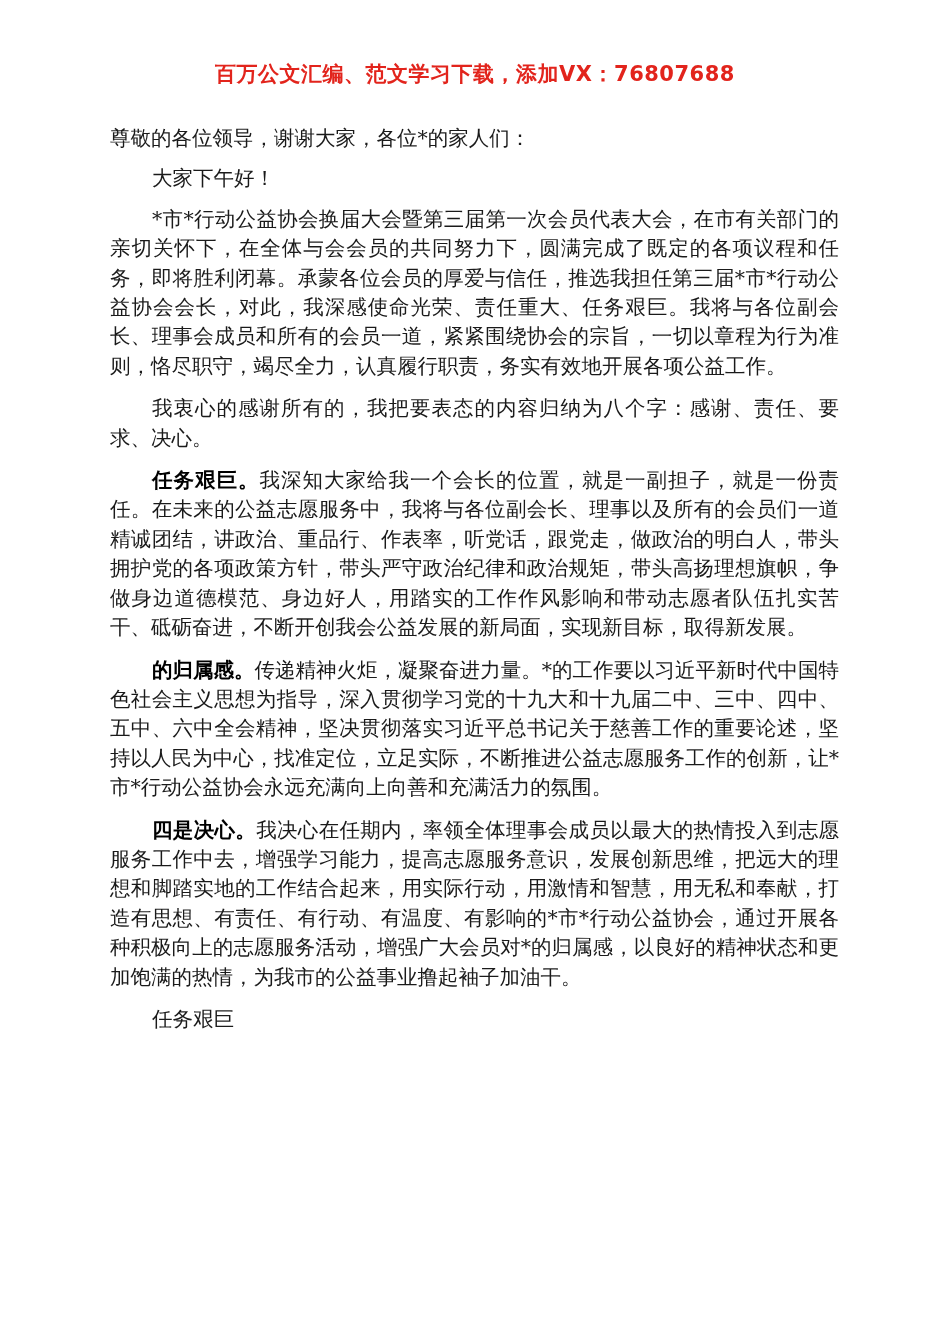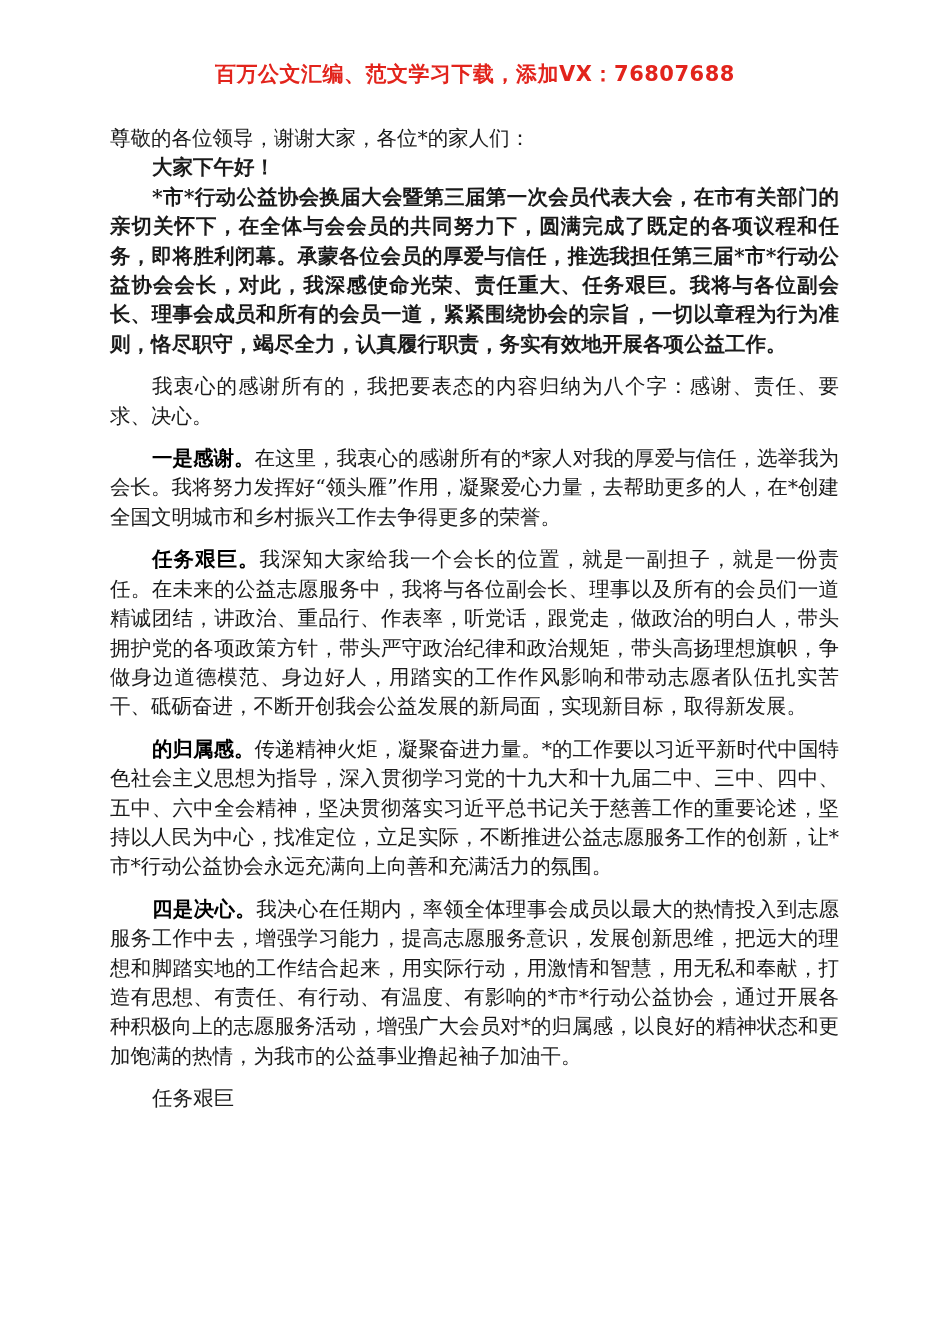--- a/index.html
+++ b/index.html
@@ -48,21 +48,21 @@
     text-indent: 0;
     word-break: break-all;
   }
   .para.indent {
     text-indent: 42px;
   }
   .para.gap {
     margin-top: 13px;
   }
   .para.gap-sm {
-    font-weight: bold;
+    margin-top: 11px;
   }
   .run-in {
     font-weight: 700;
     color: #000000;
   }
 </style>
 </head>
 <body>
 
 <div id="page">
@@ -72,21 +72,20 @@
   <div id="doc-body">
 
     <p class="para">尊敬的各位领导，谢谢大家，各位*的家人们：</p>
 
     <p class="para indent gap-sm">大家下午好！</p>
 
     <p class="para indent gap-sm">*市*行动公益协会换届大会暨第三届第一次会员代表大会，在市有关部门的亲切关怀下，在全体与会会员的共同努力下，圆满完成了既定的各项议程和任务，即将胜利闭幕。承蒙各位会员的厚爱与信任，推选我担任第三届*市*行动公益协会会长，对此，我深感使命光荣、责任重大、任务艰巨。我将与各位副会长、理事会成员和所有的会员一道，紧紧围绕协会的宗旨，一切以章程为行为准则，恪尽职守，竭尽全力，认真履行职责，务实有效地开展各项公益工作。</p>
 
     <p class="para indent gap">我衷心的感谢所有的，我把要表态的内容归纳为八个字：感谢、责任、要求、决心。</p>
 
-    <p class="para indent gap"><span class="run-in">一是感谢。</span><span>在这里，我衷心的感谢所有的*家人对我的厚爱与信任，选举我为会长。我将努力发挥好“领头雁”作用，凝聚爱心力量，去帮助更多的人，在*创建全国文明城市和乡村振兴工作去争得更多的荣誉。</span></p>
 
     <p class="para indent gap"><span class="run-in">任务艰巨。</span><span>我深知大家给我一个会长的位置，就是一副担子，就是一份责任。在未来的公益志愿服务中，我将与各位副会长、理事以及所有的会员们一道精诚团结，讲政治、重品行、作表率，听党话，跟党走，做政治的明白人，带头拥护党的各项政策方针，带头严守政治纪律和政治规矩，带头高扬理想旗帜，争做身边道德模范、身边好人，用踏实的工作作风影响和带动志愿者队伍扎实苦干、砥砺奋进，不断开创我会公益发展的新局面，实现新目标，取得新发展。</span></p>
 
     <p class="para indent gap"><span class="run-in">的归属感。</span><span>传递精神火炬，凝聚奋进力量。*的工作要以习近平新时代中国特色社会主义思想为指导，深入贯彻学习党的十九大和十九届二中、三中、四中、五中、六中全会精神，坚决贯彻落实习近平总书记关于慈善工作的重要论述，坚持以人民为中心，找准定位，立足实际，不断推进公益志愿服务工作的创新，让*市*行动公益协会永远充满向上向善和充满活力的氛围。</span></p>
 
     <p class="para indent gap"><span class="run-in">四是决心。</span><span>我决心在任期内，率领全体理事会成员以最大的热情投入到志愿服务工作中去，增强学习能力，提高志愿服务意识，发展创新思维，把远大的理想和脚踏实地的工作结合起来，用实际行动，用激情和智慧，用无私和奉献，打造有思想、有责任、有行动、有温度、有影响的*市*行动公益协会，通过开展各种积极向上的志愿服务活动，增强广大会员对*的归属感，以良好的精神状态和更加饱满的热情，为我市的公益事业撸起袖子加油干。</span></p>
 
 
     <p class="para indent gap">任务艰巨</p>
 

